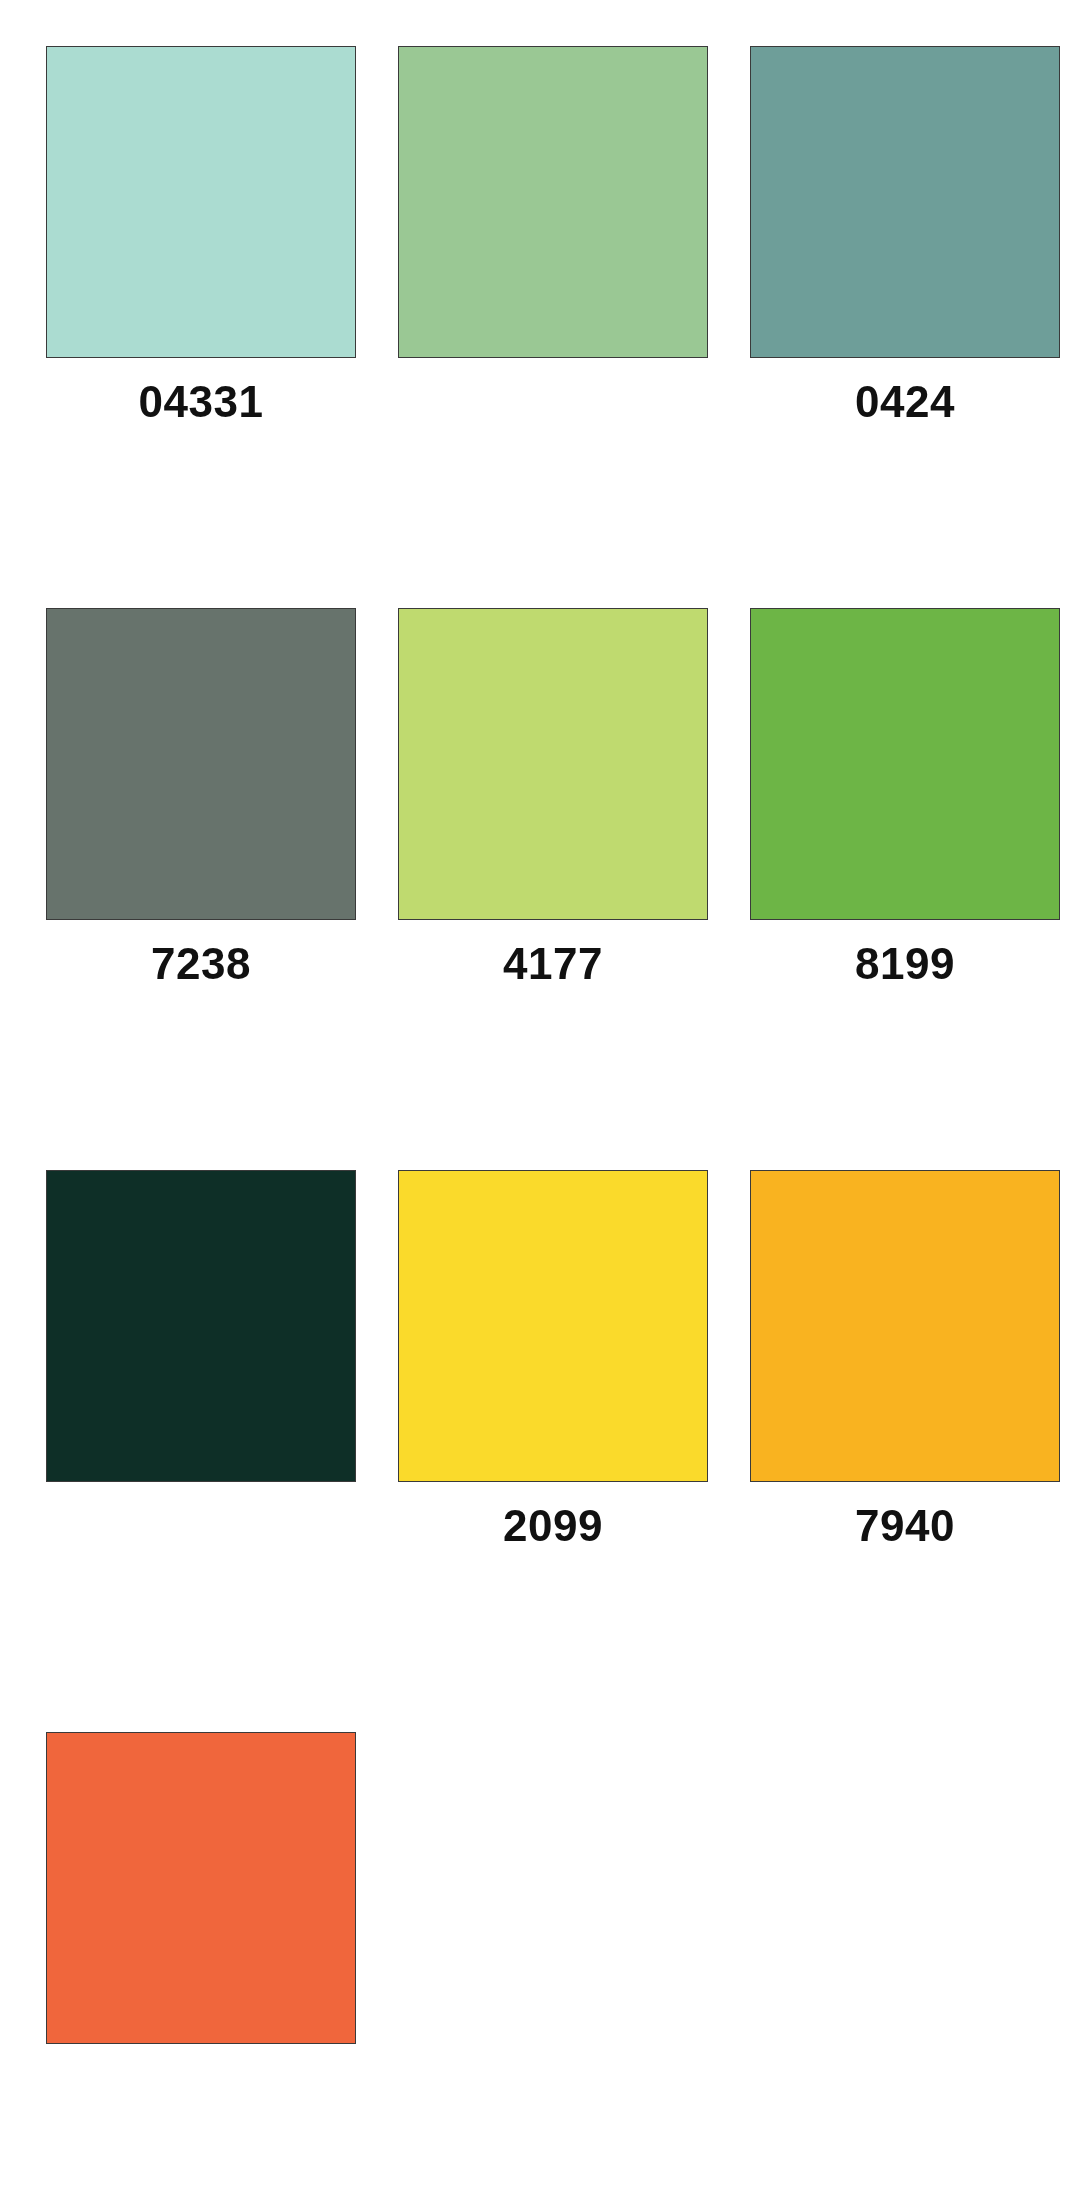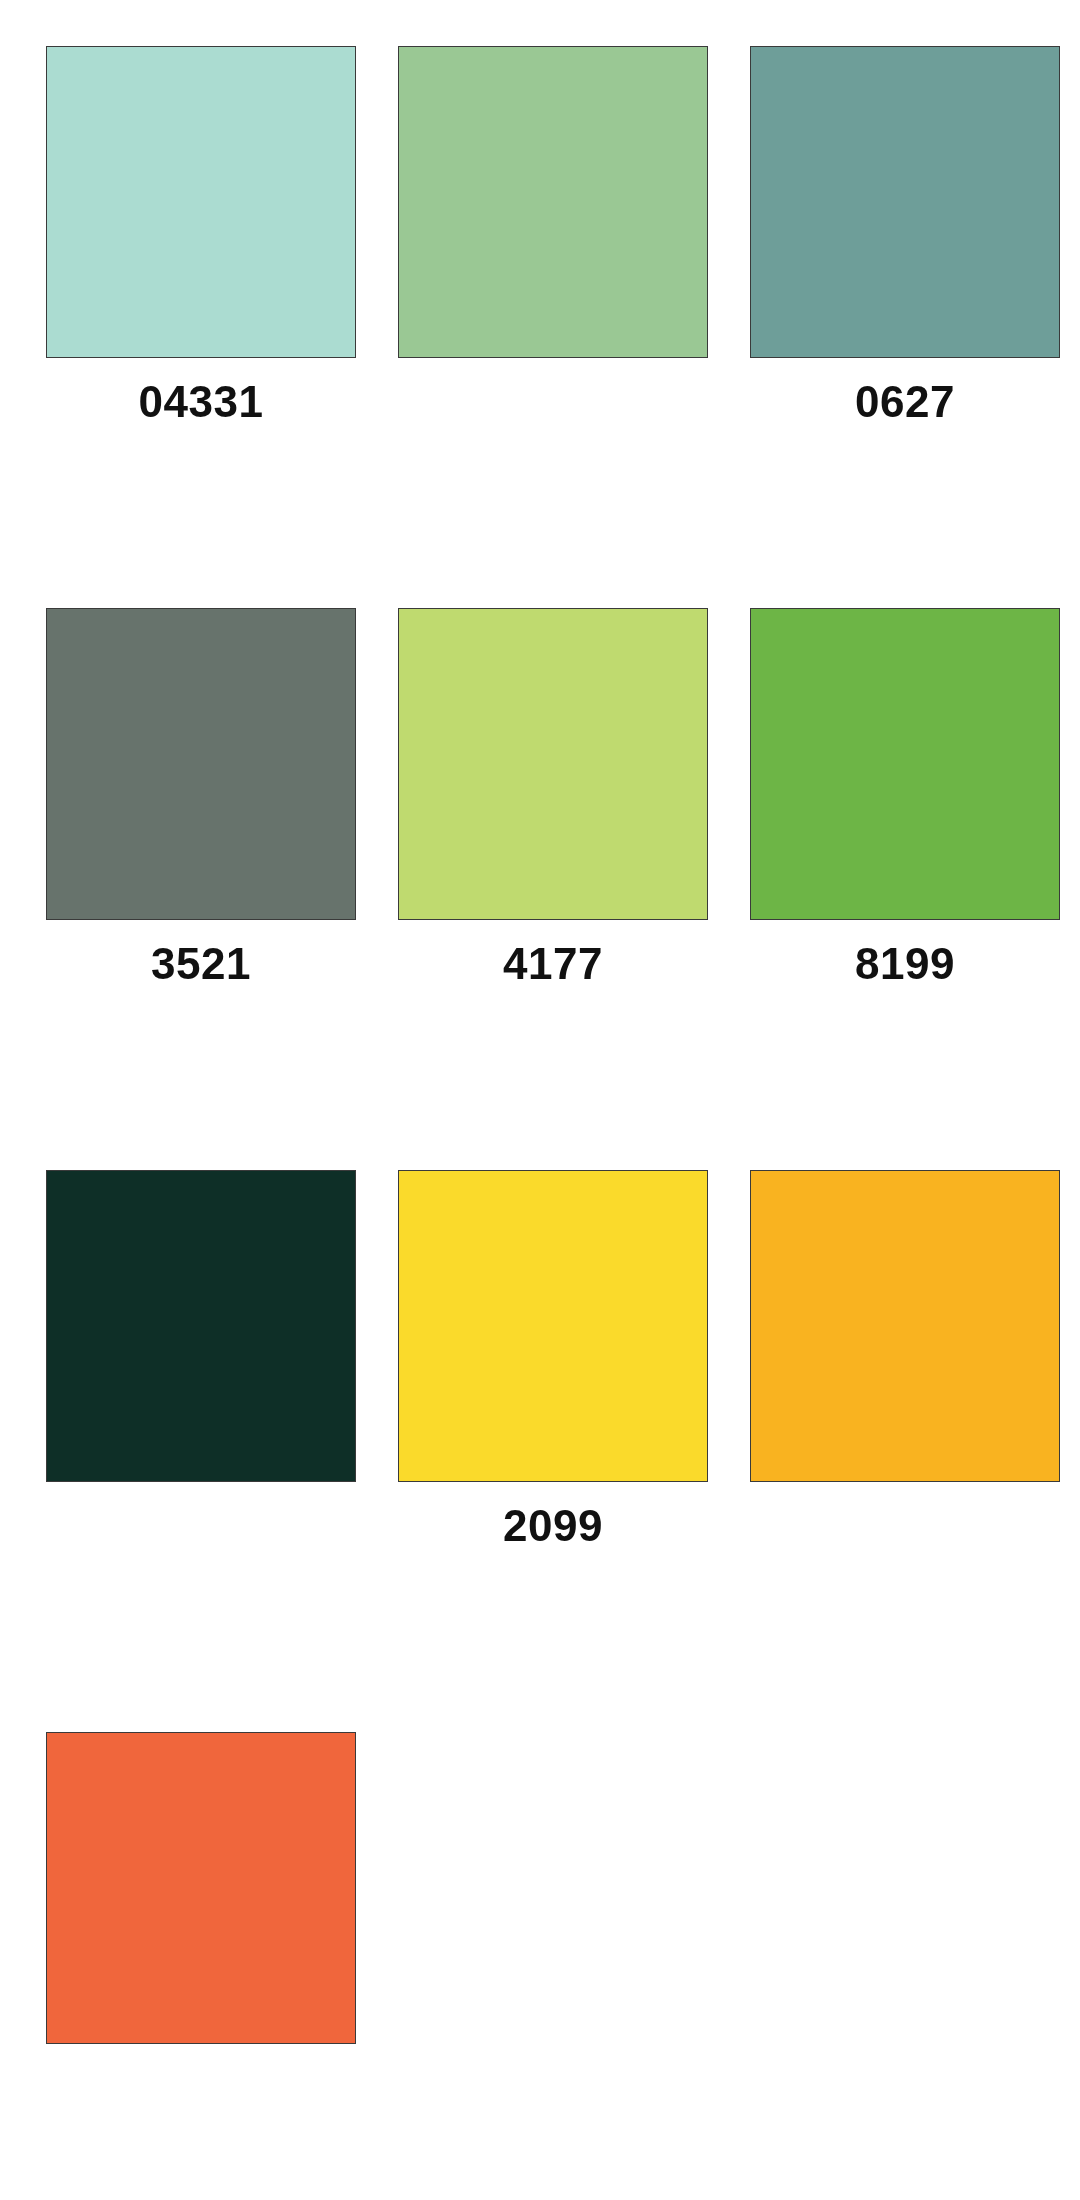--- a/index.html
+++ b/index.html
@@ -69,43 +69,44 @@
   <div class="swatch-grid">
       <div class="swatch-cell">
         <div class="swatch-chip" style="background-color: rgb(171, 220, 209);"></div>
         <div class="swatch-label">04331</div>
       </div>
       <div class="swatch-cell">
         <div class="swatch-chip" style="background-color: rgb(154, 200, 148);"></div>
       </div>
       <div class="swatch-cell">
         <div class="swatch-chip" style="background-color: rgb(110, 158, 153);"></div>
-        <div class="swatch-label">0627</div>
+        <div class="swatch-label">0424</div>
       </div>
       <div class="swatch-cell">
         <div class="swatch-chip" style="background-color: rgb(103, 115, 108);"></div>
-        <div class="swatch-label">3521</div>
+        <div class="swatch-label">7238</div>
       </div>
       <div class="swatch-cell">
         <div class="swatch-chip" style="background-color: rgb(191, 218, 111);"></div>
         <div class="swatch-label">4177</div>
       </div>
       <div class="swatch-cell">
         <div class="swatch-chip" style="background-color: rgb(109, 181, 70);"></div>
         <div class="swatch-label">8199</div>
       </div>
       <div class="swatch-cell">
         <div class="swatch-chip" style="background-color: rgb(14, 47, 39);"></div>
       </div>
       <div class="swatch-cell">
         <div class="swatch-chip" style="background-color: rgb(250, 218, 43);"></div>
         <div class="swatch-label">2099</div>
       </div>
       <div class="swatch-cell">
         <div class="swatch-chip" style="background-color: rgb(249, 179, 32);"></div>
+        <div class="swatch-label">7940</div>
       </div>
       <div class="swatch-cell">
         <div class="swatch-chip" style="background-color: rgb(240, 102, 60);"></div>
       </div>
       <div class="swatch-cell empty"></div>
       <div class="swatch-cell empty"></div>
     </div>
 </div>
 
 </body></html>

